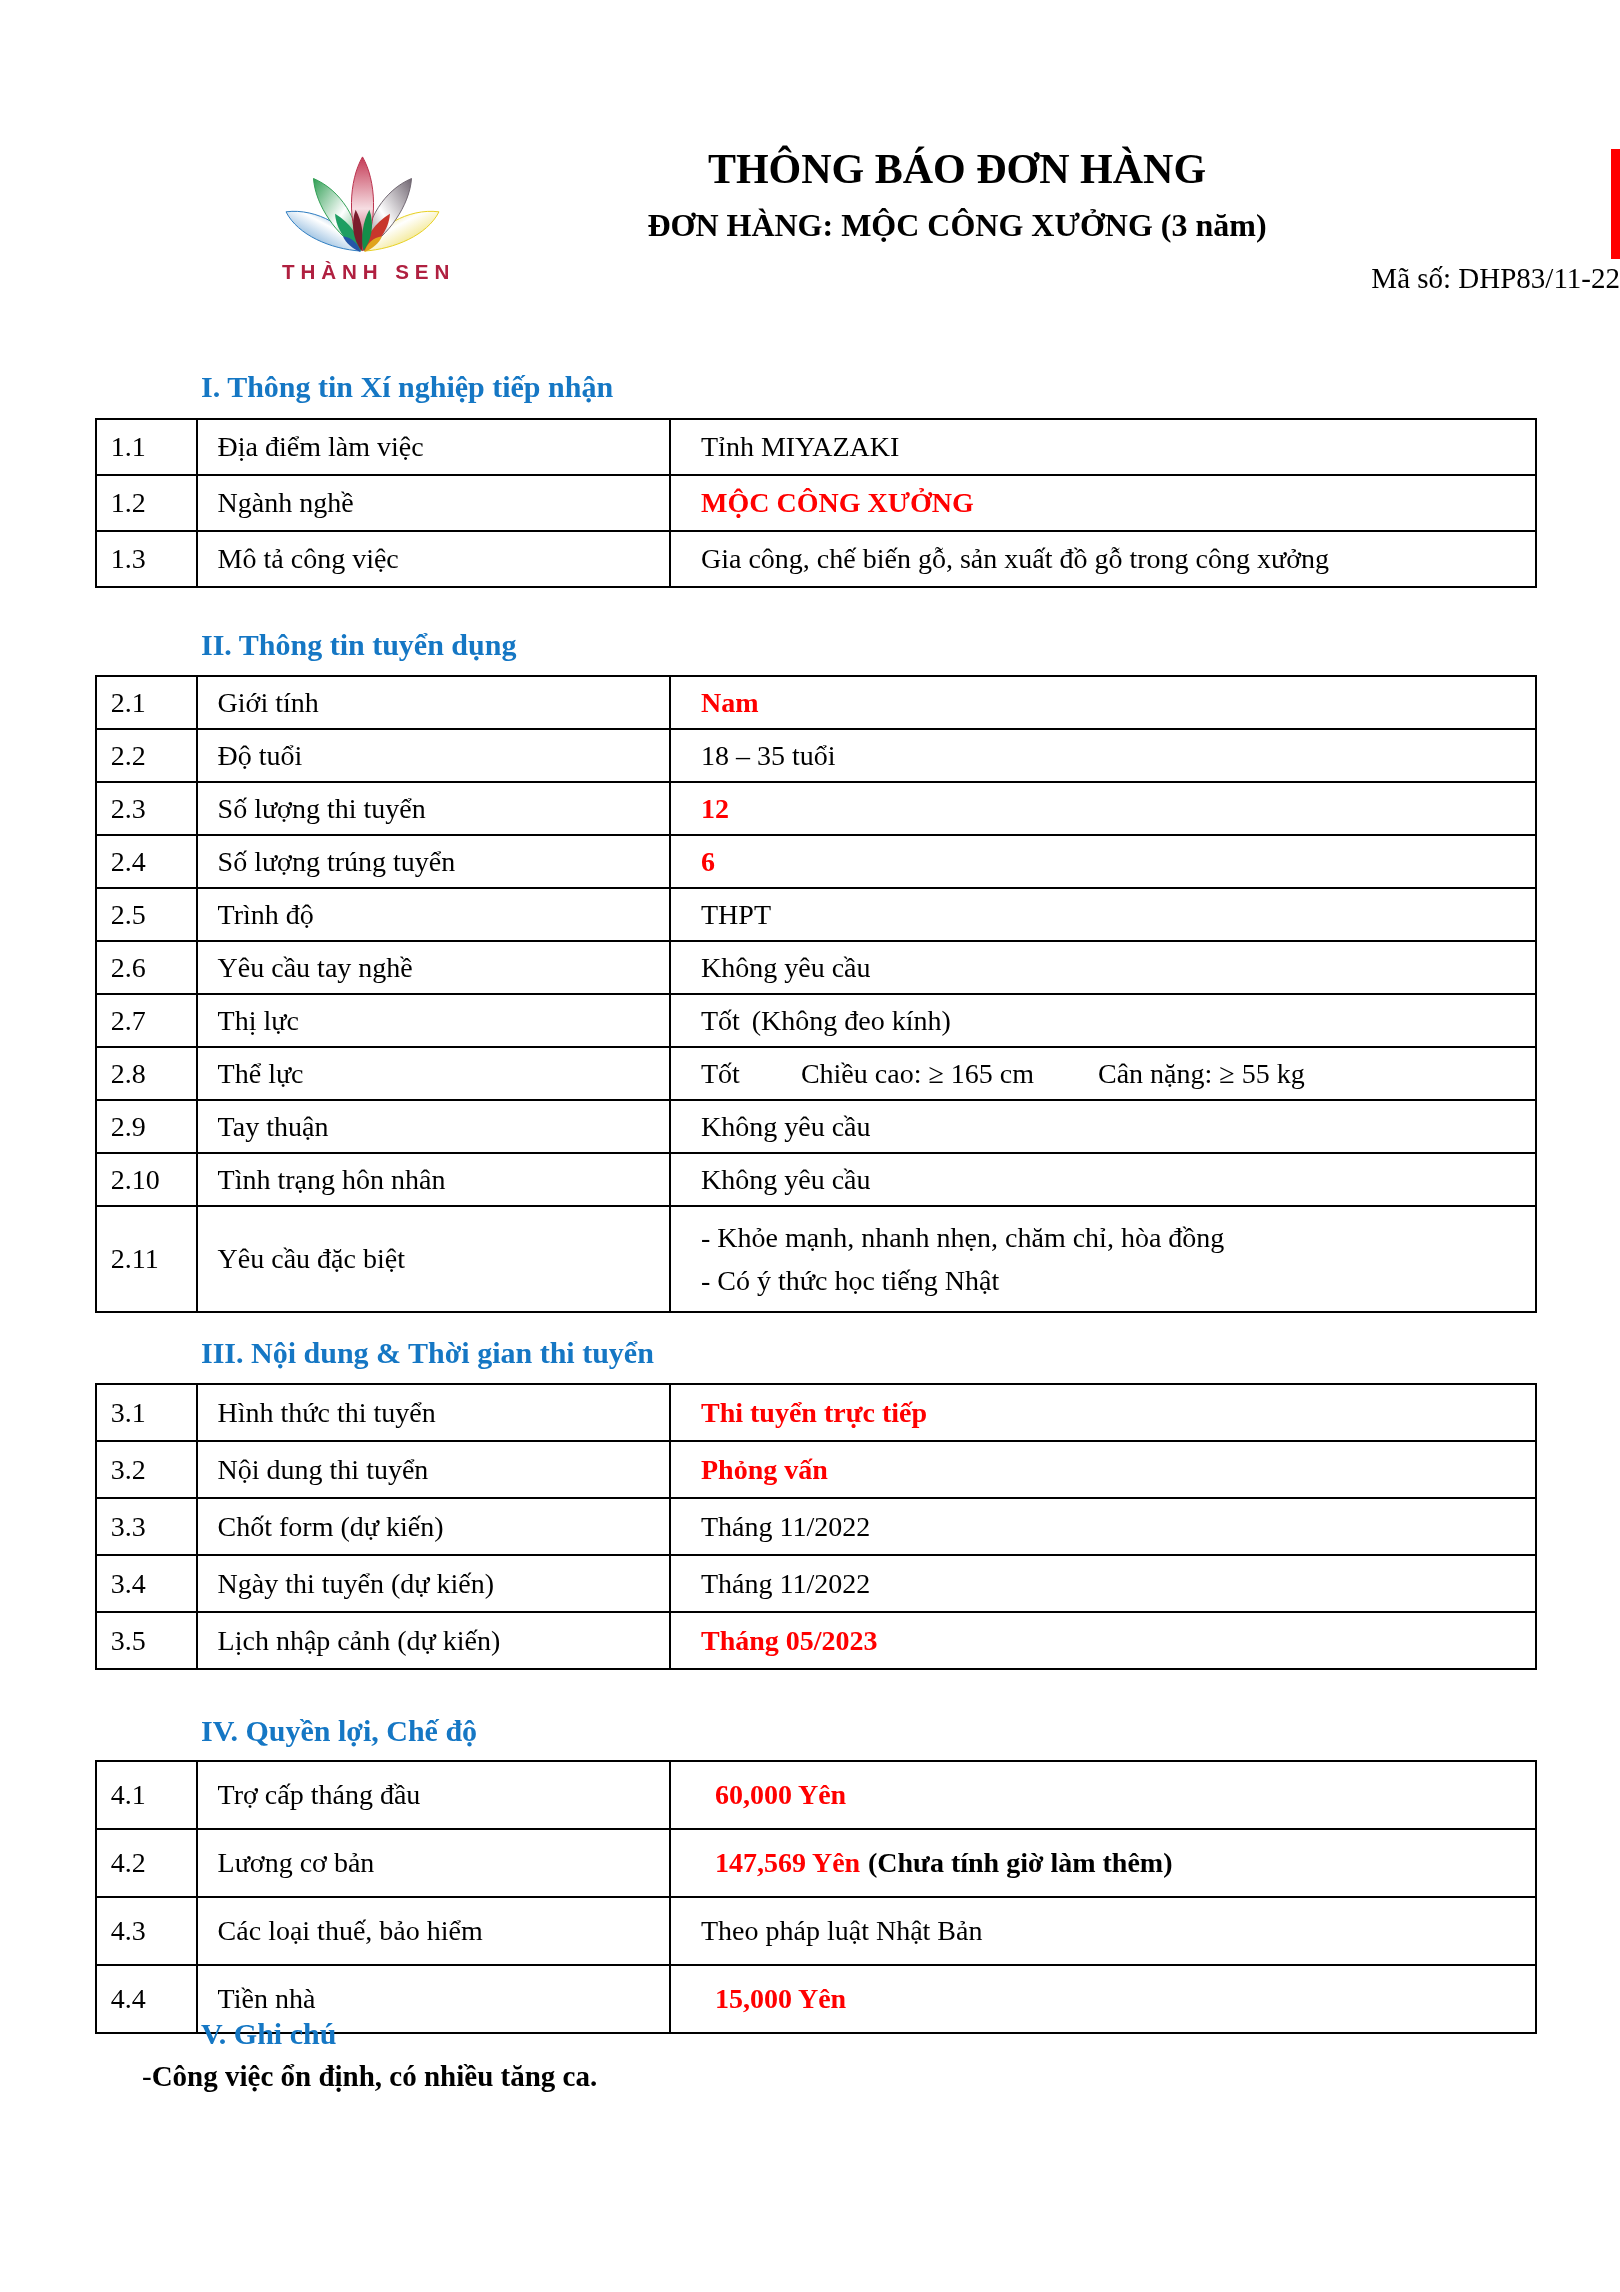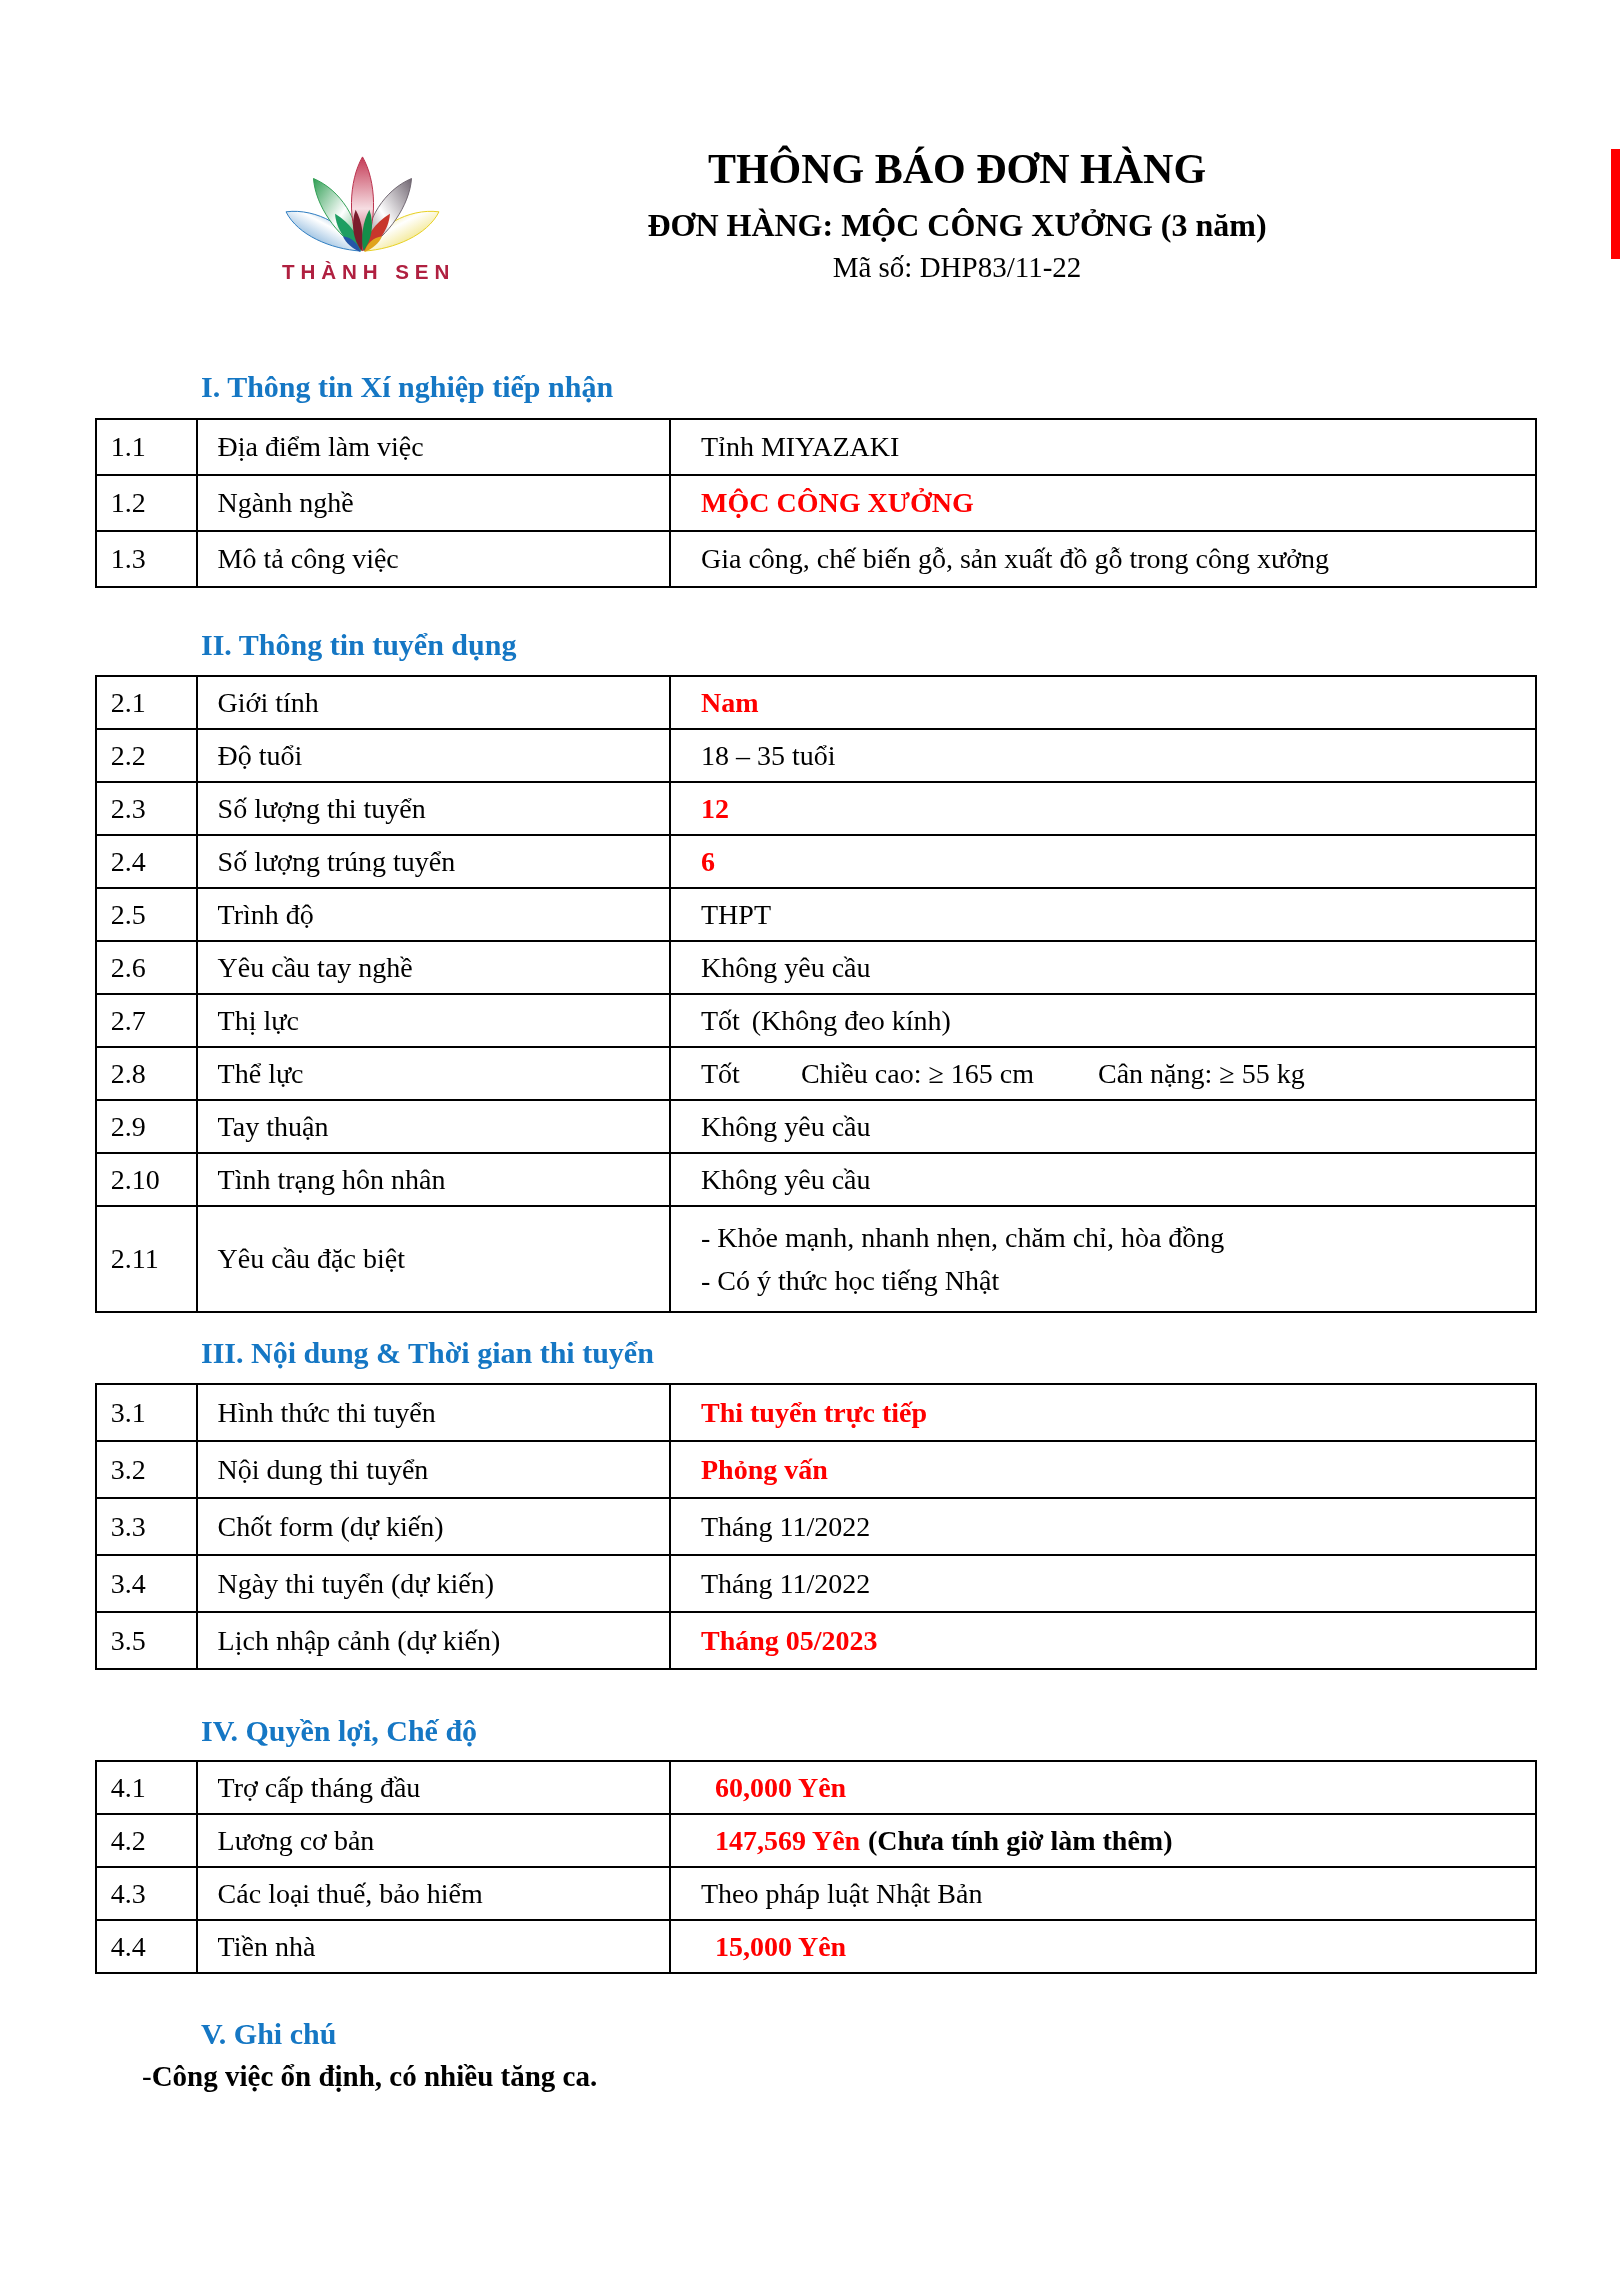--- a/index.html
+++ b/index.html
@@ -8,42 +8,42 @@
   .edge-bar{position:absolute;right:0;top:149px;width:8.8px;height:110px;background:var(--accent-red,#f00);}
 
   
   .logo{position:absolute;left:282px;top:153px;width:161px;text-align:center;}
   .logo svg{display:block;margin:0 auto;}
   .logo-text{margin-top:6.9px;font-family:"Liberation Sans",sans-serif;font-weight:bold;
              font-size:20.6px;letter-spacing:5.9px;color:var(--logo-red,#b02040);white-space:nowrap;}
   .titleblock{position:absolute;left:294px;right:0;top:145px;text-align:center;line-height:1.18;}
   .doc-title{font-size:42px;font-weight:bold;}
   .doc-subtitle{font-size:32px;font-weight:bold;margin-top:12.7px;}
-  .doc-code{font-size:29px;margin-top:5px;}
+  .doc-code{font-size:29px;margin-top:16px;text-align:right;}
 
   
   .content{position:absolute;left:95px;top:0;width:1442px;}
   .sec{position:absolute;left:0;width:100%;}
   .sec-heading{color:var(--heading-blue,#1577c4);font-weight:bold;font-size:30px;
                padding-left:106px;white-space:nowrap;}
   .s1{top:370px}.t1{top:418px}
   .s2{top:628px}.t2{top:675px}
   .s3{top:1336px}.t3{top:1383px}
   .s4{top:1714px}.t4{top:1760px}
   .s5{top:2017px}.t5{top:2060px}
 
   table.doc{width:100%;border-collapse:collapse;table-layout:fixed;border:2.9px solid #000;}
   table.doc td{border:2px solid #000;font-size:28px;vertical-align:middle;
                padding-top:2px;padding-bottom:2px;overflow:hidden;}
   td.c-num{padding-left:13.7px;}
   td.c-label{padding-left:19.6px;}
   td.c-value{padding-left:30px;}
   td.c-value.indent{padding-left:44px;}
   .t1 tr{height:56px}.t2 tr{height:53px}.t2 tr.tall{height:106px}
-  .t3 tr{height:57px}.t4 tr{height:53px}
+  .t3 tr{height:57px}.t4 tr{height:68px}
   .seg{white-space:pre-wrap;}
   .seg.red{color:var(--accent-red,#f00);font-weight:bold;}
   .seg.bold{font-weight:bold;}
   .vline{line-height:1.55;}
 
   .note-line{font-size:29px;padding-left:47px;display:flex;align-items:baseline;}
   .note-dash{flex:0 0 auto;}
   .note-text{font-weight:bold;}
 </style>
 </head>

